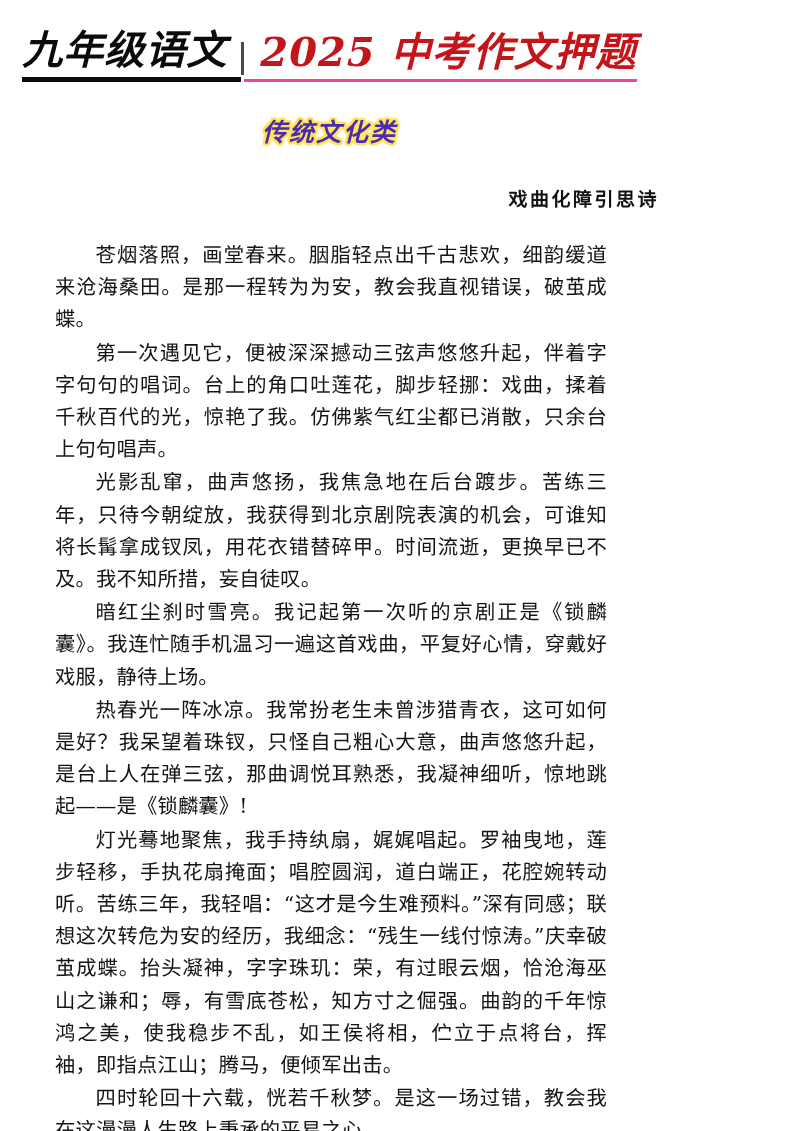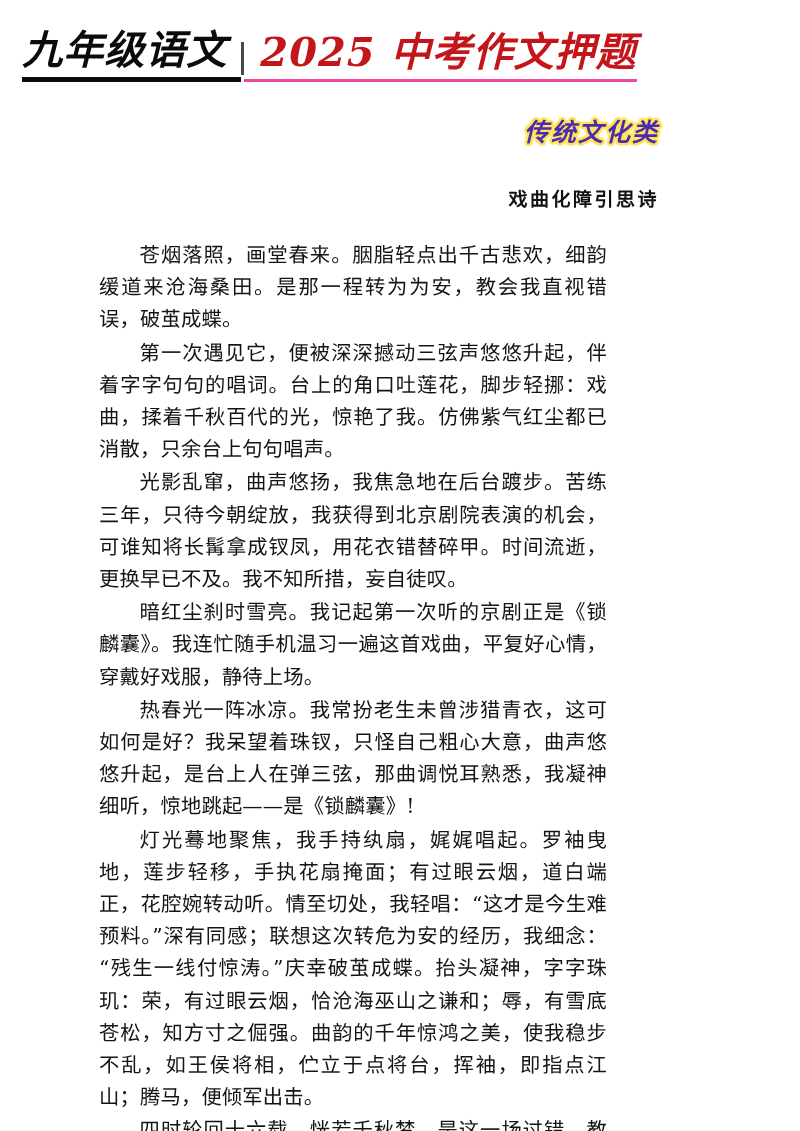--- a/index.html
+++ b/index.html
@@ -61,21 +61,21 @@
   }
 
   .masthead-right {
     color: #C3151A;
     border-bottom: 3px solid #ec4899;
     padding-left: 16px;
   }
 
   
   .category-wrap {
-    text-align: right;
+    text-align: center;
     margin-top: 30px;
   }
   .category {
     display: inline-block;
     font-family: "DejaVu Serif", "Liberation Serif", serif;
     font-weight: 700;
     font-style: italic;
     font-size: 25px;
     letter-spacing: 2px;
     color: #4B2BAF;
@@ -116,21 +116,21 @@
     font-size: 20.3px;
     line-height: 32.2px;
     letter-spacing: 0.2px;
     text-align: justify;
     text-justify: inter-character;
     text-indent: 2em;
     color: #141414;
   }
 
   
-  .para { text-rendering: optimizeLegibility; margin-left: 44px; }
+  .para { text-rendering: optimizeLegibility; }
 </style>
 </head>
 <body>
 
 <div class="page">
 
   <div class="masthead">
     <span class="masthead-left">九年级语文</span>
     <span class="masthead-sep"></span>
     <span class="masthead-right">2025 中考作文押题</span>
@@ -141,17 +141,17 @@
   </div>
 
   <div class="essay-title">戏曲化障引思诗</div>
 
   <div class="body-copy">
     <p class="para">苍烟落照，画堂春来。胭脂轻点出千古悲欢，细韵缓道来沧海桑田。是那一程转为为安，教会我直视错误，破茧成蝶。</p>
     <p class="para">第一次遇见它，便被深深撼动三弦声悠悠升起，伴着字字句句的唱词。台上的角口吐莲花，脚步轻挪：戏曲，揉着千秋百代的光，惊艳了我。仿佛紫气红尘都已消散，只余台上句句唱声。</p>
     <p class="para">光影乱窜，曲声悠扬，我焦急地在后台踱步。苦练三年，只待今朝绽放，我获得到北京剧院表演的机会，可谁知将长髯拿成钗凤，用花衣错替碎甲。时间流逝，更换早已不及。我不知所措，妄自徒叹。</p>
     <p class="para">暗红尘刹时雪亮。我记起第一次听的京剧正是《锁麟囊》。我连忙随手机温习一遍这首戏曲，平复好心情，穿戴好戏服，静待上场。</p>
     <p class="para">热春光一阵冰凉。我常扮老生未曾涉猎青衣，这可如何是好？我呆望着珠钗，只怪自己粗心大意，曲声悠悠升起，是台上人在弹三弦，那曲调悦耳熟悉，我凝神细听，惊地跳起——是《锁麟囊》!</p>
-    <p class="para">灯光蓦地聚焦，我手持纨扇，娓娓唱起。罗袖曳地，莲步轻移，手执花扇掩面；有过眼云烟，道白端正，花腔婉转动听。情至切处，我轻唱：“这才是今生难预料。”深有同感；联想这次转危为安的经历，我细念：“残生一线付惊涛。”庆幸破茧成蝶。抬头凝神，字字珠玑：荣，有过眼云烟，恰沧海巫山之谦和；辱，有雪底苍松，知方寸之倔强。曲韵的千年惊鸿之美，使我稳步不乱，如王侯将相，伫立于点将台，挥袖，即指点江山；腾马，便倾军出击。</p>
+    <p class="para">灯光蓦地聚焦，我手持纨扇，娓娓唱起。罗袖曳地，莲步轻移，手执花扇掩面；唱腔圆润，道白端正，花腔婉转动听。苦练三年，我轻唱：“这才是今生难预料。”深有同感；联想这次转危为安的经历，我细念：“残生一线付惊涛。”庆幸破茧成蝶。抬头凝神，字字珠玑：荣，有过眼云烟，恰沧海巫山之谦和；辱，有雪底苍松，知方寸之倔强。曲韵的千年惊鸿之美，使我稳步不乱，如王侯将相，伫立于点将台，挥袖，即指点江山；腾马，便倾军出击。</p>
     <p class="para">四时轮回十六载，恍若千秋梦。是这一场过错，教会我在这漫漫人生路上秉承的平易之心。</p>
   </div>
 
 </div>
 
 </body></html>

